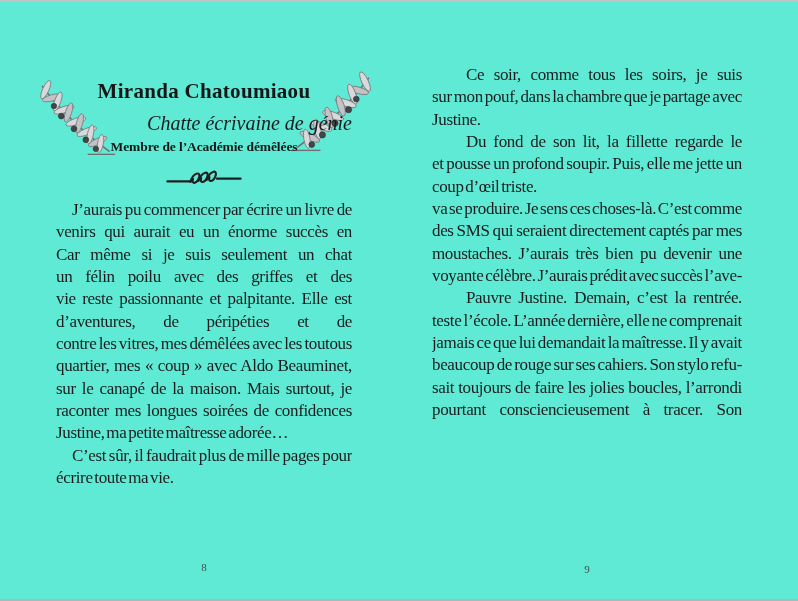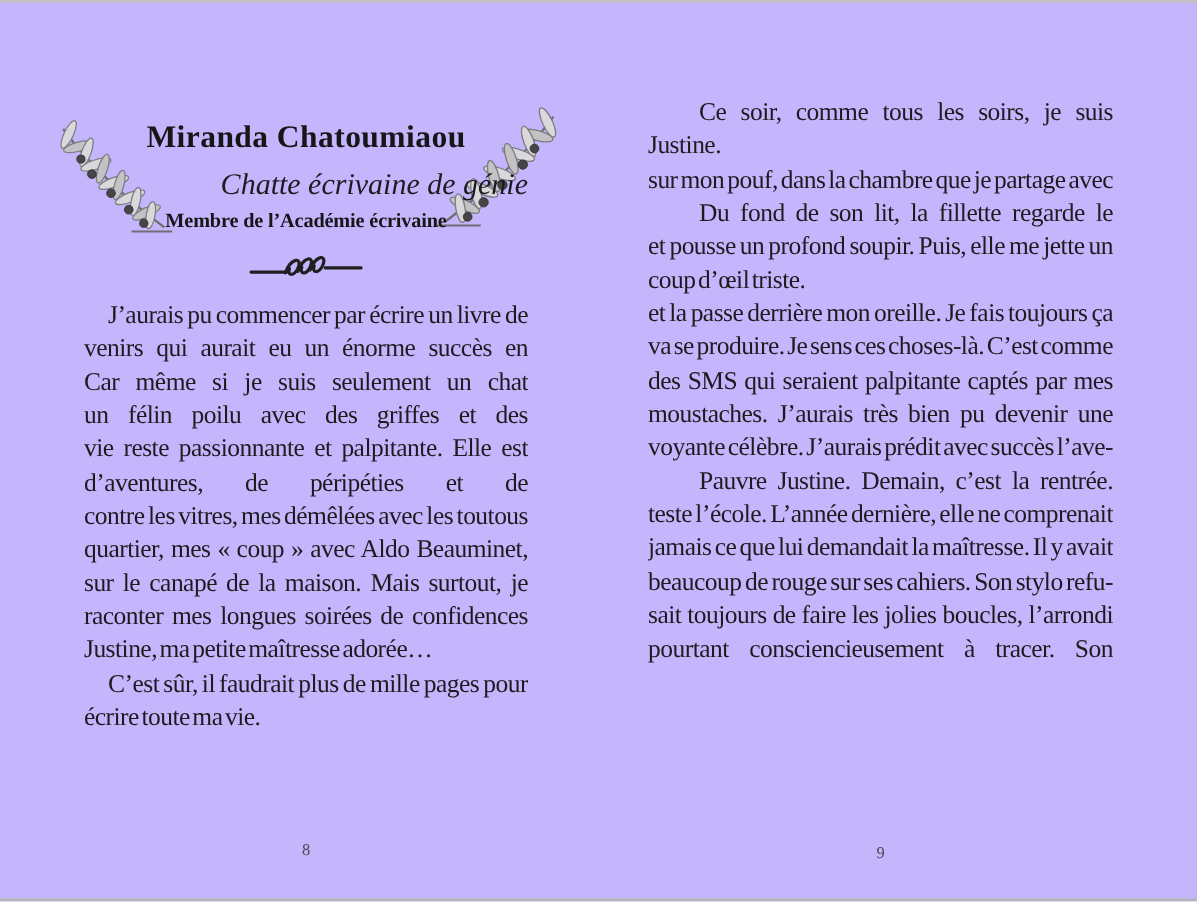--- a/index.html
+++ b/index.html
@@ -1,17 +1,17 @@
 <!DOCTYPE html>
 <html><head>
 <meta charset="utf-8">
 <style>
   html,body{margin:0;padding:0;background:#fff;}
   .screen{
-    position:relative;width:798px;height:601px;background:#c4b5fd;overflow:hidden;
+    position:relative;width:798px;height:601px;background:#5eead4;overflow:hidden;
     font-family:"Liberation Serif","DejaVu Serif",serif;color:#1d1d1f;
   }
   .edge{position:absolute;left:0;right:0;height:2px;}
   .edge.top{top:0;background:#c2c2c4;}
   .edge.bottom{bottom:0;background:#b5b5b7;}
 
   .page{position:absolute;top:0;height:100%;}
   .page.left{left:56px;width:296px;}
   .page.right{left:432px;width:310px;}
 
@@ -111,21 +111,21 @@
   <div class="page left">
     <div>
       <svg class="branch left-b" viewBox="0 0 90 95">
           <use href="#olive-branch"></use>
         </svg>
       <svg class="branch right-b" viewBox="0 0 90 95">
           <use href="#olive-branch"></use>
         </svg>
       <div class="chap-title">Miranda Chatoumiaou</div>
       <div class="chap-subtitle">Chatte écrivaine de génie</div>
-      <div class="chap-affiliation">Membre de l’Académie écrivaine</div>
+      <div class="chap-affiliation">Membre de l’Académie démêlées</div>
       <svg class="divider" viewBox="0 0 84 24">
           <use href="#rope-divider"></use>
         </svg>
     </div>
     <div class="body-text" id="left-body">
         <div class="line indent">J’aurais pu commencer par écrire un livre de sou-</div>
         <div class="line">venirs qui aurait eu un énorme succès en librairie.</div>
         <div class="line">Car même si je suis seulement un chat nonchalant,</div>
         <div class="line">un félin poilu avec des griffes et des moustaches, ma</div>
         <div class="line">vie reste passionnante et palpitante. Elle est remplie</div>
@@ -137,28 +137,27 @@
         <div class="line last">Justine, ma petite maîtresse adorée…</div>
         <div class="line indent">C’est sûr, il faudrait plus de mille pages pour</div>
         <div class="line last">écrire toute ma vie.</div>
       </div>
     <div class="page-number">8</div>
   </div>
 
   <div class="page right">
     <div class="body-text" id="right-body">
         <div class="line indent">Ce soir, comme tous les soirs, je suis installée</div>
+        <div class="line">sur mon pouf, dans la chambre que je partage avec</div>
         <div class="line last">Justine.</div>
-        <div class="line">sur mon pouf, dans la chambre que je partage avec</div>
         <div class="line indent">Du fond de son lit, la fillette regarde le plafond</div>
         <div class="line">et pousse un profond soupir. Puis, elle me jette un</div>
         <div class="line last">coup d’œil triste.</div>
-        <div class="line">et la passe derrière mon oreille. Je fais toujours ça</div>
         <div class="line">va se produire. Je sens ces choses-là. C’est comme</div>
-        <div class="line">des SMS qui seraient palpitante captés par mes</div>
+        <div class="line">des SMS qui seraient directement captés par mes</div>
         <div class="line">moustaches. J’aurais très bien pu devenir une</div>
         <div class="line">voyante célèbre. J’aurais prédit avec succès l’ave-</div>
         <div class="line indent">Pauvre Justine. Demain, c’est la rentrée. Elle dé-</div>
         <div class="line">teste l’école. L’année dernière, elle ne comprenait</div>
         <div class="line">jamais ce que lui demandait la maîtresse. Il y avait</div>
         <div class="line">beaucoup de rouge sur ses cahiers. Son stylo refu-</div>
         <div class="line">sait toujours de faire les jolies boucles, l’arrondi</div>
         <div class="line last">pourtant consciencieusement à tracer. Son écriture,</div>
       </div>
     <div class="page-number">9</div>

